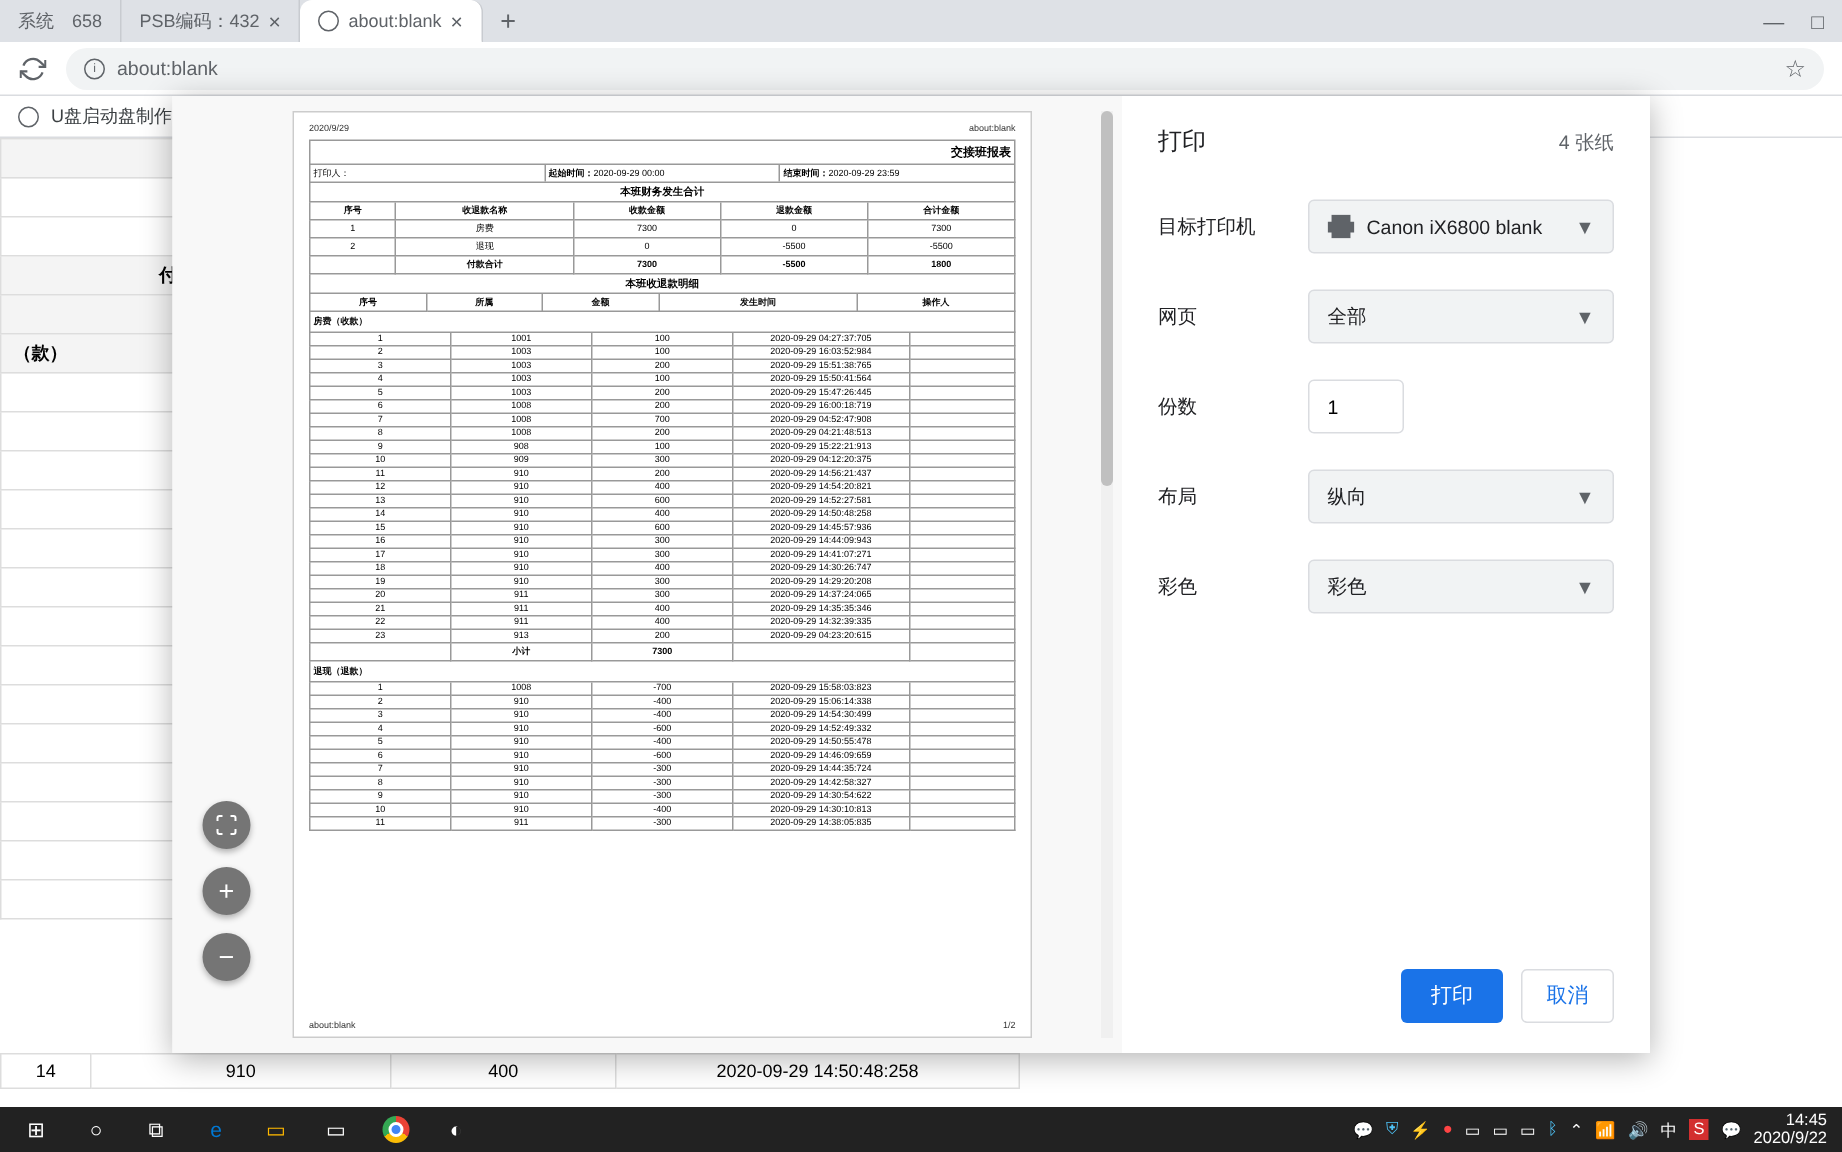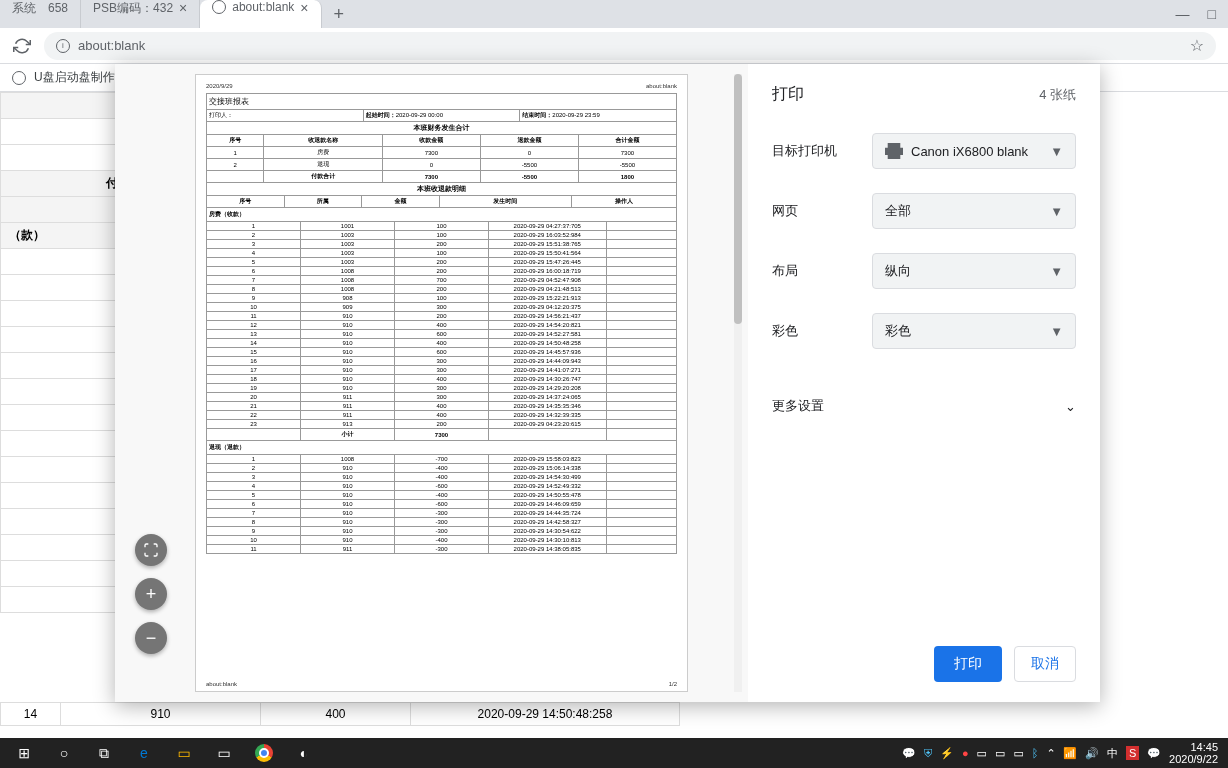--- a/index.html
+++ b/index.html
@@ -1,20 +1,20 @@
 <!DOCTYPE html>
 <html><head>
   <meta charset="utf-8">
   <style>
     * { margin: 0; padding: 0; box-sizing: border-box; }
     body { font-family: "Microsoft YaHei", Arial, sans-serif; font-size: 12px; background: #fff; overflow: hidden; width: 1228px; height: 768px; position: relative; }
     
     
     .browser-tabs { height: 28px; background: #dee1e6; display: flex; align-items: center; padding-left: 0; }
-    .tab { height: 28px; padding: 0 12px; display: flex; align-items: flex-start; gap: 6px; font-size: 12px; color: #5f6368; border-right: 1px solid #c8cbd0; min-width: 80px; }
+    .tab { height: 28px; padding: 0 12px; display: flex; align-items: center; gap: 6px; font-size: 12px; color: #5f6368; border-right: 1px solid #c8cbd0; min-width: 80px; }
     .tab.active { background: #fff; border-radius: 8px 8px 0 0; }
     .tab-close { font-size: 14px; color: #5f6368; cursor: pointer; }
     .tab-favicon { width: 14px; height: 14px; border: 1px solid #5f6368; border-radius: 50%; display: inline-block; }
     .new-tab { padding: 0 12px; font-size: 18px; color: #5f6368; }
     .win-controls { margin-left: auto; display: flex; gap: 18px; padding-right: 12px; color: #5f6368; font-size: 14px; }
     
     .addr-bar { height: 36px; background: #fff; display: flex; align-items: center; padding: 0 12px; gap: 12px; border-bottom: 1px solid #dadce0; }
     .nav-icon { width: 20px; height: 20px; display: flex; align-items: center; justify-content: center; color: #5f6368; }
     .url-box { flex: 1; height: 28px; background: #f1f3f4; border-radius: 14px; display: flex; align-items: center; padding: 0 12px; gap: 8px; color: #5f6368; font-size: 13px; }
     .url-info { width: 14px; height: 14px; border: 1px solid #5f6368; border-radius: 50%; display: flex; align-items: center; justify-content: center; font-size: 8px; }
@@ -32,21 +32,21 @@
     
     .print-dialog { position: absolute; top: 64px; left: 115px; width: 985px; height: 638px; background: #fff; box-shadow: 0 4px 20px rgba(0,0,0,0.3); display: flex; }
     .preview-frame { flex: 1.55; background: #f8f8f8; display: flex; position: relative; }
     .preview-controls { position: absolute; left: 20px; top: 470px; display: flex; flex-direction: column; gap: 12px; }
     .pv-btn { width: 32px; height: 32px; border-radius: 50%; background: #757575; color: #fff; display: flex; align-items: center; justify-content: center; font-size: 18px; box-shadow: 0 2px 4px rgba(0,0,0,0.3); }
     .preview-page { margin: 10px 60px 10px 80px; flex: 1; background: #fff; border: 1px solid #ccc; padding: 8px 10px; font-size: 7px; overflow: hidden; position: relative; }
     .pv-scroll { position: absolute; right: 6px; top: 10px; width: 8px; bottom: 10px; background: #f0f0f0; }
     .pv-scroll-thumb { position: absolute; left: 0; right: 0; top: 0; height: 250px; background: #c0c0c0; border-radius: 4px; }
     .pv-hdr { display: flex; justify-content: space-between; font-size: 6px; color: #333; margin-bottom: 4px; }
     .pv-ftr { display: flex; justify-content: space-between; font-size: 6px; color: #333; position: absolute; bottom: 4px; left: 10px; right: 10px; }
-    .pv-title { text-align: left; font-weight: normal; font-size: 8px; border: 1px solid #999; padding: 2px; }
+    .pv-title { text-align: right; font-weight: bold; font-size: 8px; border: 1px solid #999; padding: 2px; }
     .pv-info { display: flex; font-size: 6px; border: 1px solid #999; border-top: none; }
     .pv-info span { flex: 1; padding: 1px 2px; border-right: 1px solid #999; }
     .pv-info span:last-child { border-right: none; }
     .pv-sect { text-align: center; font-weight: bold; font-size: 7px; border: 1px solid #999; border-top: none; padding: 1px; }
     .pv-tbl { width: 100%; border-collapse: collapse; font-size: 6px; }
     .pv-tbl th, .pv-tbl td { border: 1px solid #999; border-top: none; padding: 1px 2px; text-align: center; }
     .pv-tbl th { font-weight: bold; }
     .pv-subsect { font-size: 6px; font-weight: bold; padding: 2px; border: 1px solid #999; border-top: none; }
     
     .print-panel { width: 352px; background: #fff; padding: 20px 24px; display: flex; flex-direction: column; }
@@ -548,36 +548,36 @@
       </div>
     </div>
     <div class="pp-row">
       <div class="pp-label">网页</div>
       <div class="pp-select">
         <span>全部</span>
         <span class="pp-select-arrow">▼</span>
       </div>
     </div>
     <div class="pp-row">
+      <div class="pp-label">份数</div>
+      <input class="pp-input" value="1" style="">
+    </div>
+    <div class="pp-row">
       <div class="pp-label">布局</div>
       <div class="pp-select">
         <span>纵向</span>
         <span class="pp-select-arrow">▼</span>
       </div>
     </div>
     <div class="pp-row">
       <div class="pp-label">彩色</div>
       <div class="pp-select">
         <span>彩色</span>
         <span class="pp-select-arrow">▼</span>
       </div>
-    </div>
-    <div class="pp-more">
-      <span>更多设置</span>
-      <span>⌄</span>
     </div>
     <div class="pp-buttons">
       <button class="btn-print">打印</button>
       <button class="btn-cancel">取消</button>
     </div>
   </div>
 </div>
 
 <div class="taskbar">
   <div class="tb-icon">⊞</div>

